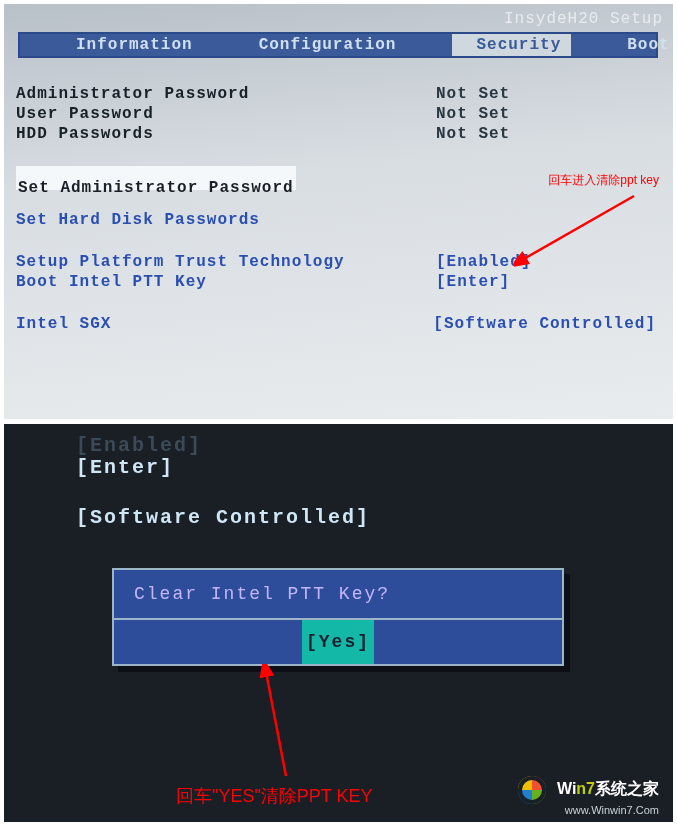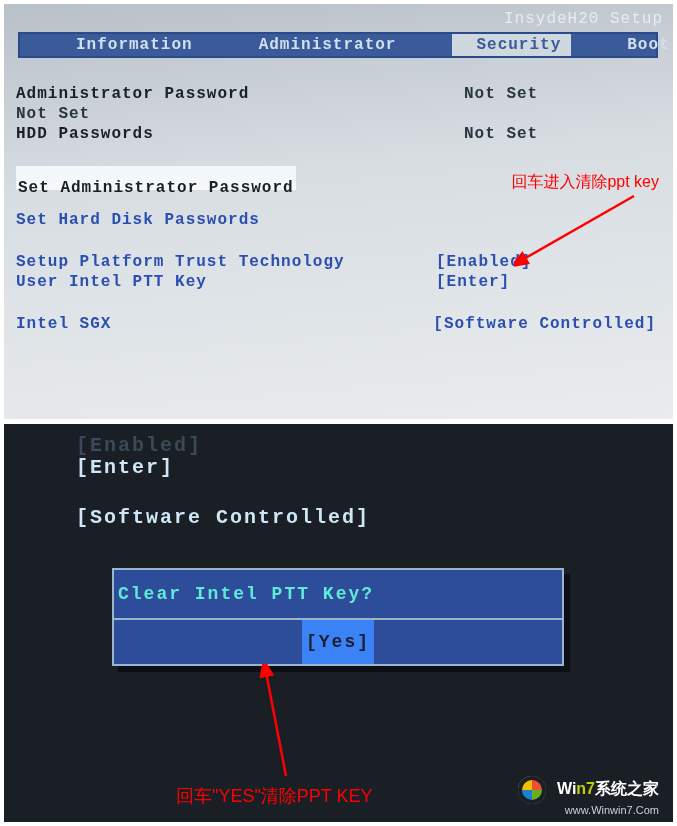--- a/index.html
+++ b/index.html
@@ -52,34 +52,34 @@
     left: 12px; top: 80px;
     width: 640px;
     font-size: 16px;
     line-height: 20px;
     font-weight: bold;
     letter-spacing: 1px;
   }
   .row { display: flex; height: 20px; white-space: pre; }
   .lbl { width: 420px; }
   .val { color: #2a3640; }
-  .black { color: #182028; gap: 28px; }
+  .black { color: #182028; }
   .blue { color: #2a4fb0; }
   .selected {
     background: #f5f8fa;
     color: #1a2028;
     display: inline-block;
     padding: 12px 2px;
   }
   .annot1 {
     position: absolute;
     right: 14px; top: 168px;
     color: #ff0000;
     font-family: "Microsoft YaHei","SimSun",sans-serif;
-    font-size: 16px;
+    font-size: 12px;
     font-weight: normal;
   }
   .arrow1 {
     position: absolute;
     left: 510px; top: 184px;
     width: 130px; height: 80px;
     pointer-events: none;
   }
 
   .panel-bottom {
@@ -98,41 +98,41 @@
   .dim { color: #3b4a56; }
   .dialog {
     position: absolute;
     left: 108px; top: 144px;
     width: 452px;
     background: #2d4d9a;
     border: 2px solid #9ab6c8;
     box-shadow: 6px 6px 0 #0c1016;
   }
   .dlg-title {
-    color: #5eead4;
+    color: #c4b5fd;
     font-size: 18px;
-    font-weight: bold;
-    padding: 14px 4px;
+    font-weight: normal;
+    padding: 14px 20px;
     letter-spacing: 2px;
     border-bottom: 2px solid #9ab6c8;
   }
   .dlg-opts {
     display: flex;
     padding: 12px 0;
   }
   .dlg-opt {
     flex: 1;
     text-align: center;
     color: #c8e0ee;
     font-size: 18px;
     font-weight: bold;
     letter-spacing: 2px;
   }
   .dlg-opt .hl {
-    background: #3b82f6;
+    background: #14b8a6;
     color: #1a2030;
     padding: 12px 4px;
   }
   .arrow2 {
     position: absolute;
     left: 236px; top: 240px;
     width: 60px; height: 120px;
     pointer-events: none;
   }
   .annot2 {
@@ -165,53 +165,54 @@
   }
 </style>
 </head>
 <body>
 
 <div class="panel-top">
   <div class="bios-title">InsydeH20 Setup</div>
 
   <div class="tabbar">
     <div class="tab">Information</div>
-    <div class="tab">Administrator</div>
+    <div class="tab">Configuration</div>
     <div class="tab active">Security</div>
     <div class="tab">Boot</div>
     <div class="tab">Exit</div>
   </div>
 
   <div class="bios-body">
     <div class="row black">
       <span class="lbl">Administrator Password</span>
       <span class="val">Not Set</span>
     </div>
     <div class="row black">
+      <span class="lbl">User Password</span>
       <span class="val">Not Set</span>
     </div>
     <div class="row black">
       <span class="lbl">HDD Passwords</span>
       <span class="val">Not Set</span>
     </div>
     <div class="row" style="height:22px"></div>
     <div class="row">
       <span class="selected">Set Administrator Password</span>
     </div>
     <div class="row" style="height:24px"></div>
     <div class="row blue">
       <span>Set Hard Disk Passwords</span>
     </div>
     <div class="row" style="height:22px"></div>
     <div class="row blue">
       <span class="lbl">Setup Platform Trust Technology</span>
       <span>[Enabled]</span>
     </div>
     <div class="row blue">
-      <span class="lbl">User Intel PTT Key</span>
+      <span class="lbl">Boot Intel PTT Key</span>
       <span>[Enter]</span>
     </div>
     <div class="row" style="height:22px"></div>
     <div class="row blue">
       <span class="lbl">Intel SGX</span>
       <span>[Software Controlled]</span>
     </div>
   </div>
 
   <div class="annot1">回车进入清除ppt key</div>

